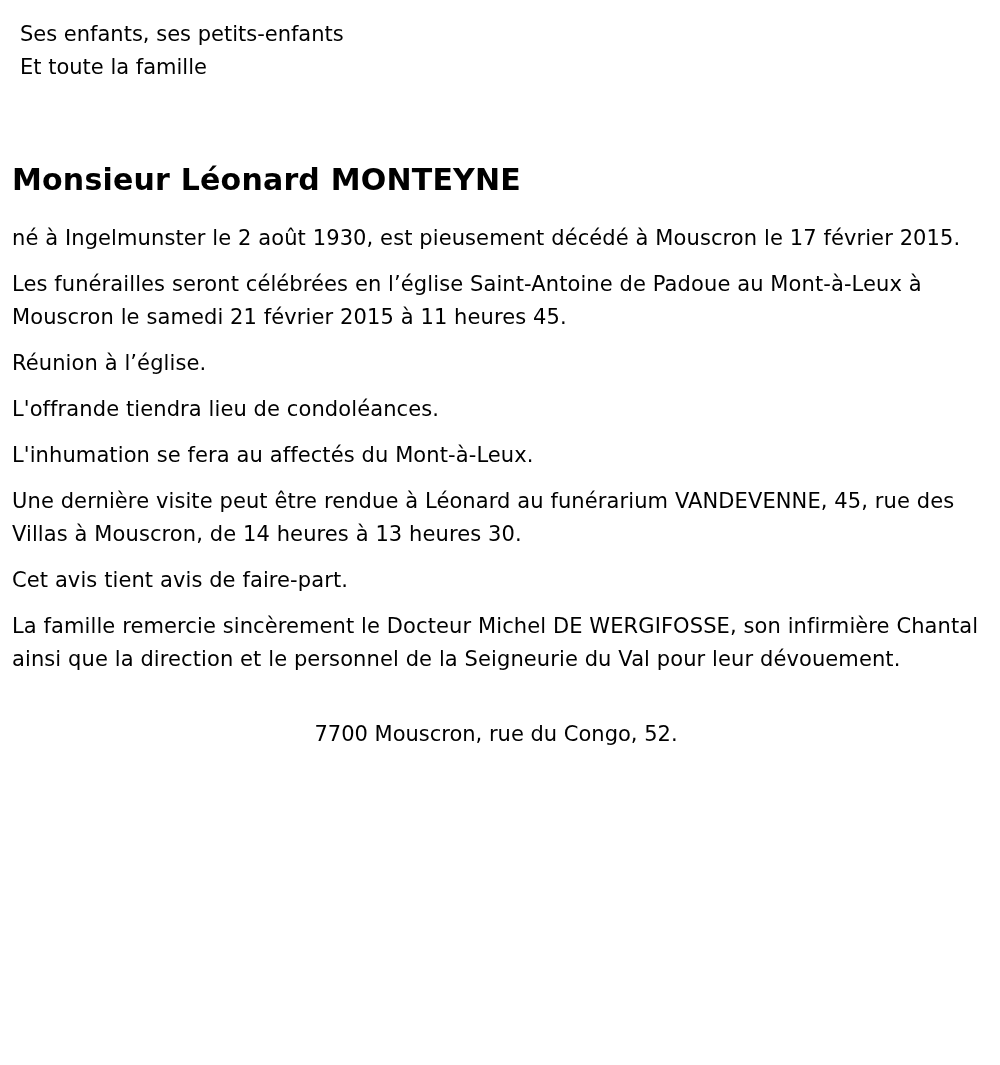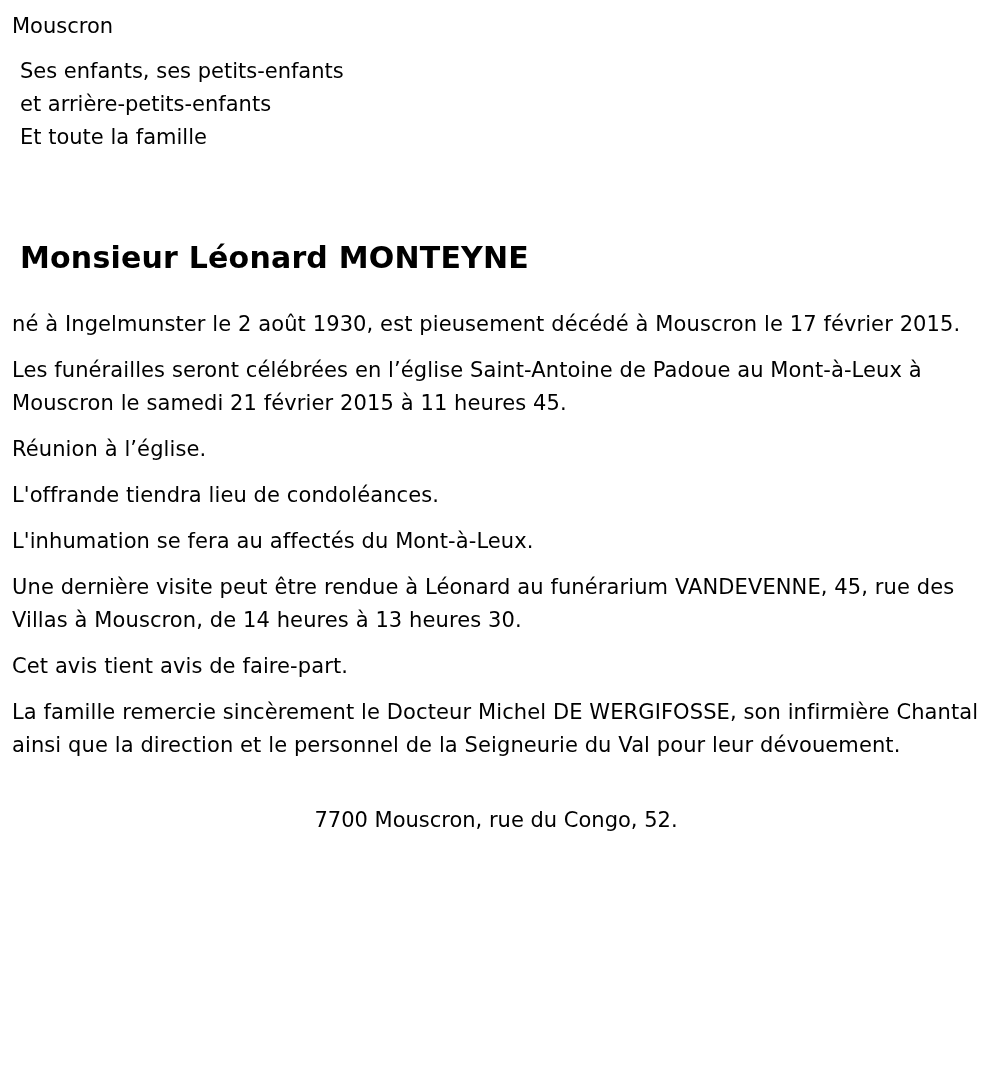--- a/index.html
+++ b/index.html
@@ -54,40 +54,38 @@
   .gap-blank   { height: 42px; }   
   .gap-para    { height: 13px; }   
   .gap-title-a { height: 28px; }   
   .gap-title-b { height: 24px; }   
 
   .deceased-name {
     font-size: 30px;
     line-height: 36px;
     font-weight: 700;
     letter-spacing: 0.2px;
-    margin: 8px;
+    margin: 0;
   }
 
   .address-line {
     font-size: 21px;
     line-height: 33px;
     margin: 0;
     text-align: center;
   }
 </style>
 </head>
 <body style="background: rgb(255, 255, 255); color: rgb(0, 0, 0);">
 
 <div class="notice">
 
-  <p class="lead-line">Mouscron</p>
 
   <div class="group-tight">
     <span class="line">Ses enfants, ses petits-enfants</span>
-    <span class="line">et arrière-petits-enfants</span>
     <span class="line">Et toute la famille</span>
   </div>
 
   <div class="gap-blank"></div>
 
 
   <div class="gap-title-a"></div>
 
   <h1 class="deceased-name">Monsieur Léonard MONTEYNE</h1>
 

